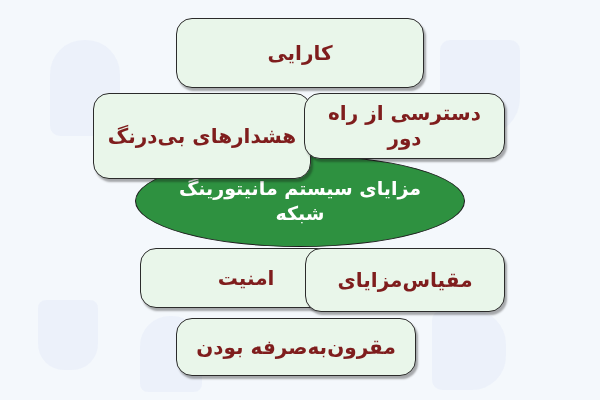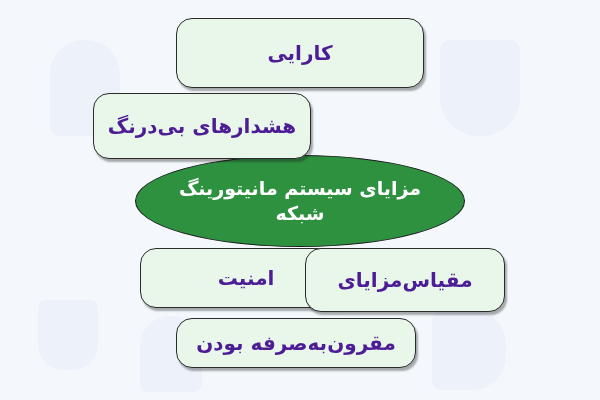--- a/index.html
+++ b/index.html
@@ -41,21 +41,21 @@
     position: absolute;
     box-sizing: border-box;
     background: #e9f6ea;
     border: 1.6px solid #2b2b2b;
     border-radius: 16px;
     box-shadow: 2px 3px 2px rgba(20,20,20,0.35);
     display: flex;
     align-items: center;
     justify-content: center;
     text-align: center;
-    color: #4c1d95;
+    color: #7f1d1d;
     font-weight: bold;
     font-size: 20px;
     line-height: 1.25;
     padding: 2px 10px;
     z-index: 3;
   }
 
   
   .hub {
     position: absolute;
@@ -70,46 +70,49 @@
     color: #ffffff;
     font-weight: bold;
     font-size: 19px;
     line-height: 1.3;
     padding: 4px 26px;
     z-index: 2;
   }
 
   
   #node-top      { left: 176px; top: 18px;  width: 248px; height: 70px; }
-  #node-left-1   { left: 93px;  top: 93px;  width: 218px; height: 66px; }
+  #node-left-1   { left: 93px;  top: 93px;  width: 218px; height: 86px; }
   #node-right-1  { left: 304px; top: 93px;  width: 201px; height: 66px; }
   #hub-center    { left: 135px; top: 155px; width: 330px; height: 92px; }
   #node-left-2   { left: 92px;  top: 248px; width: 212px; height: 60px; margin-left: 48px; }
   #node-right-2  { left: 305px; top: 248px; width: 200px; height: 64px; }
-  #node-bottom   { left: 176px; top: 318px; width: 240px; height: 50px; }
+  #node-bottom   { left: 176px; top: 318px; width: 240px; height: 58px; }
 </style>
 </head>
 <body>
 
 <div id="canvas">
 
   <div class="wm wm-a"></div>
   <div class="wm wm-b"></div>
   <div class="wm wm-c"></div>
   <div class="wm wm-d"></div>
   <div class="wm wm-e"></div>
 
   <div class="node" id="node-top">
     <span>کارایی</span>
   </div>
 
   <div class="node" id="node-left-1">
     <span>هشدارهای بی‌درنگ</span>
   </div>
 
+  <div class="node" id="node-right-1">
+    <span>دسترسی از راه دور</span>
+  </div>
 
   <div class="hub" id="hub-center">
     <span>مزایای سیستم مانیتورینگ شبکه</span>
   </div>
 
   <div class="node" id="node-left-2">
     <span>امنیت</span>
   </div>
 
   <div class="node" id="node-right-2">

